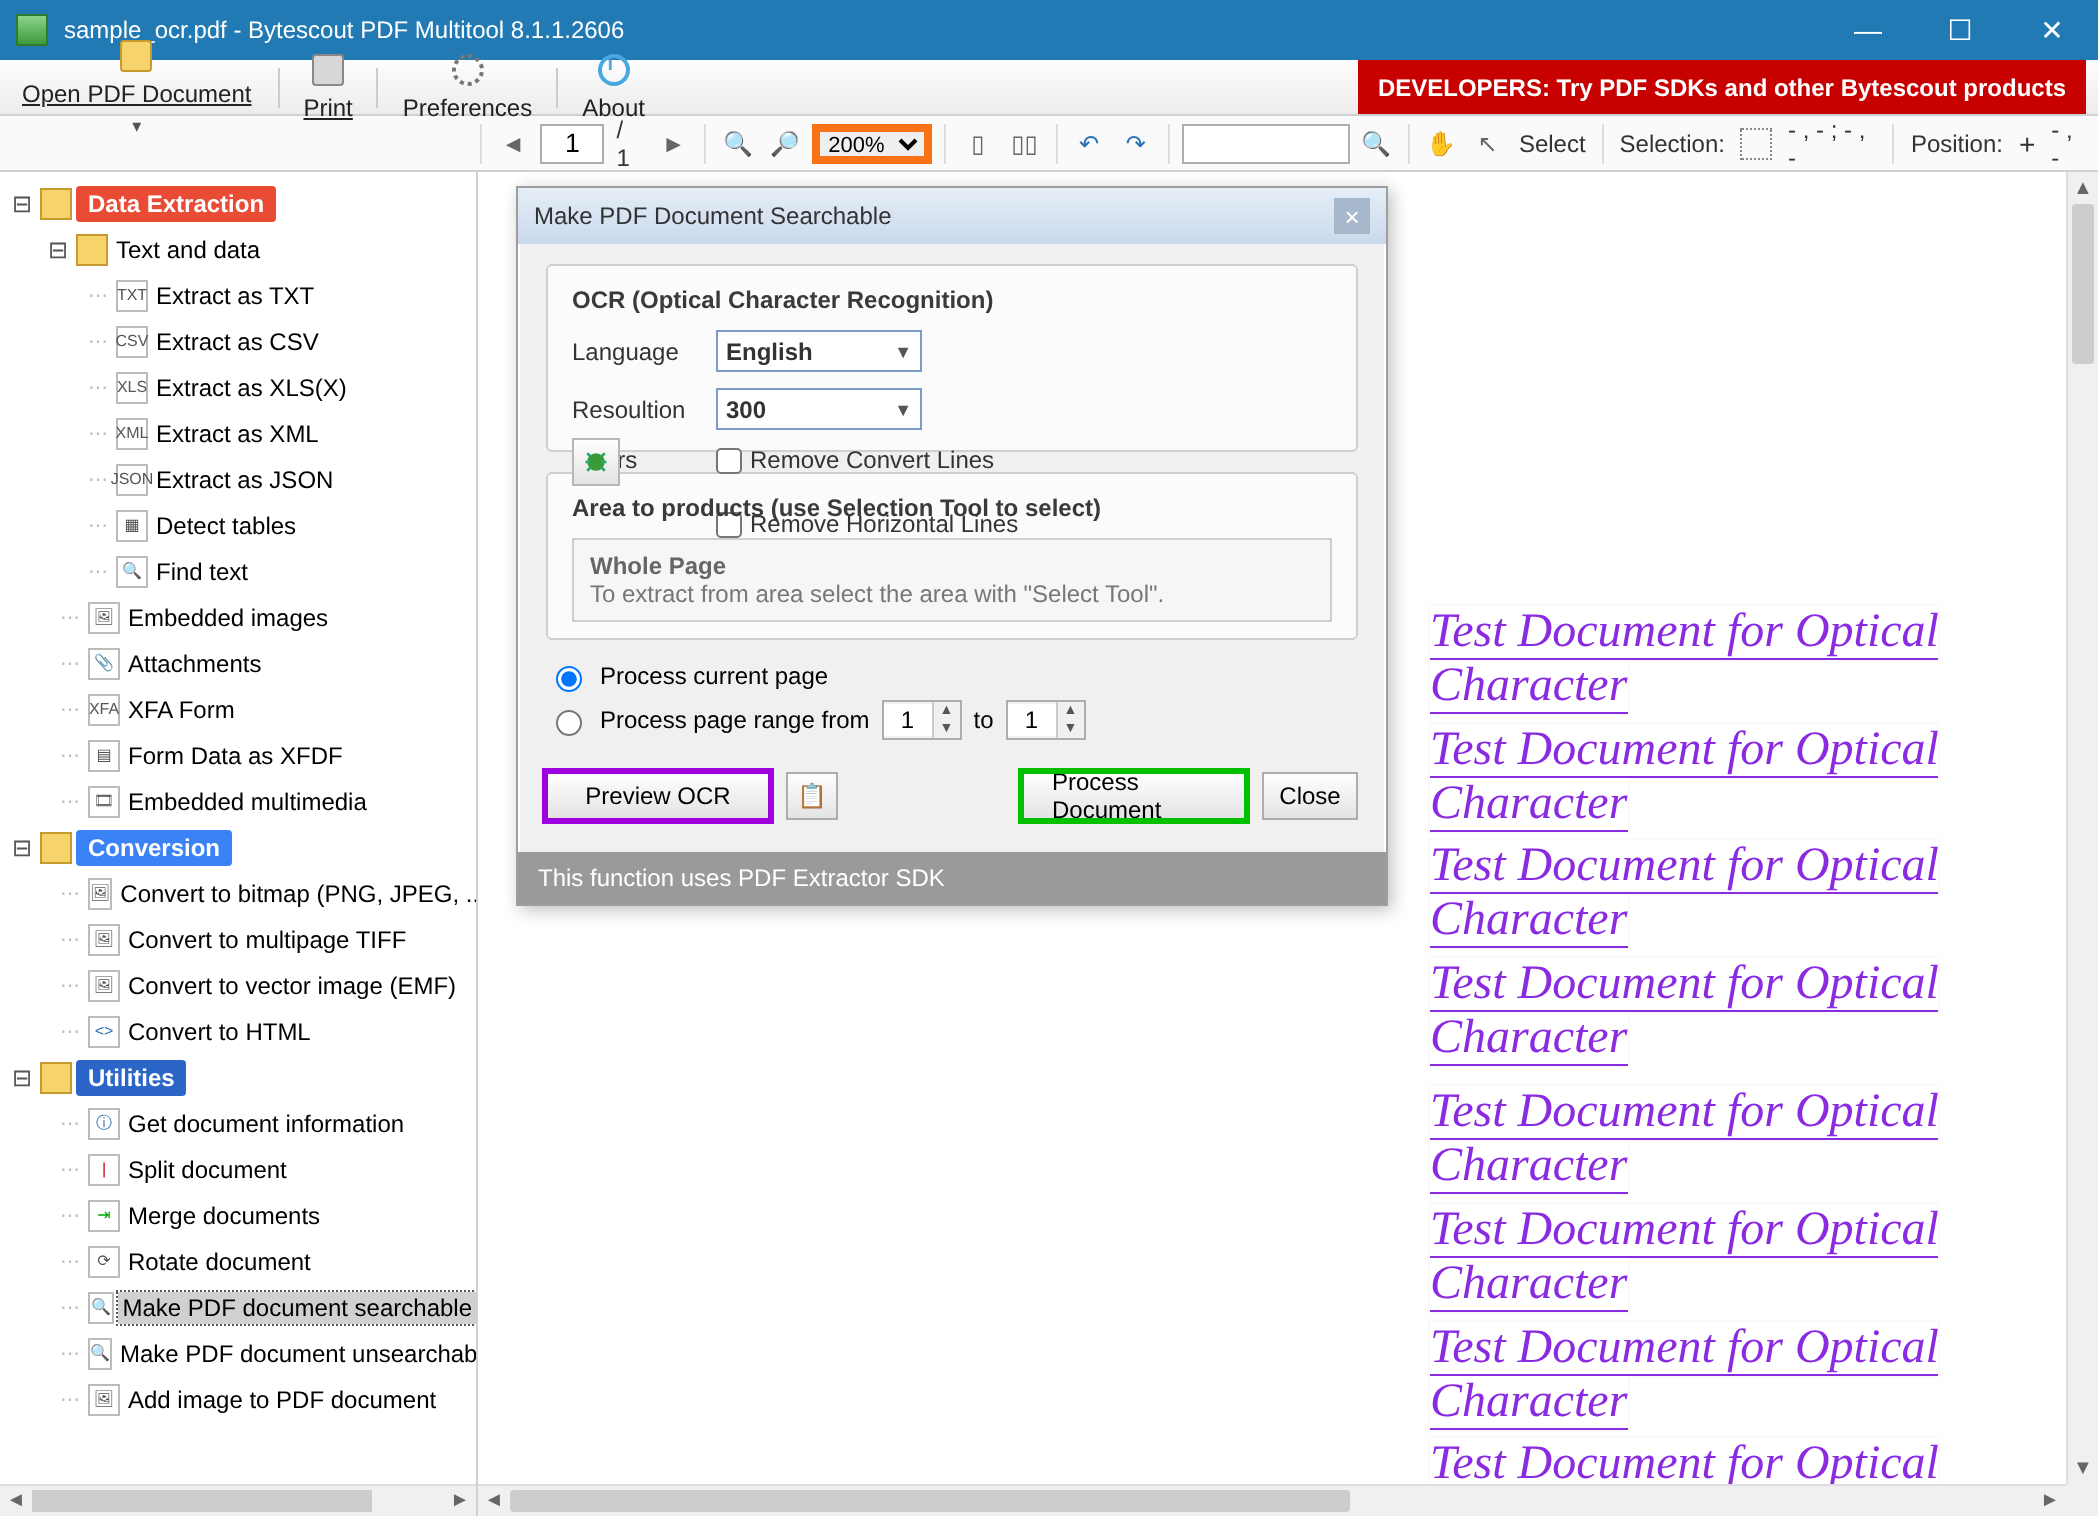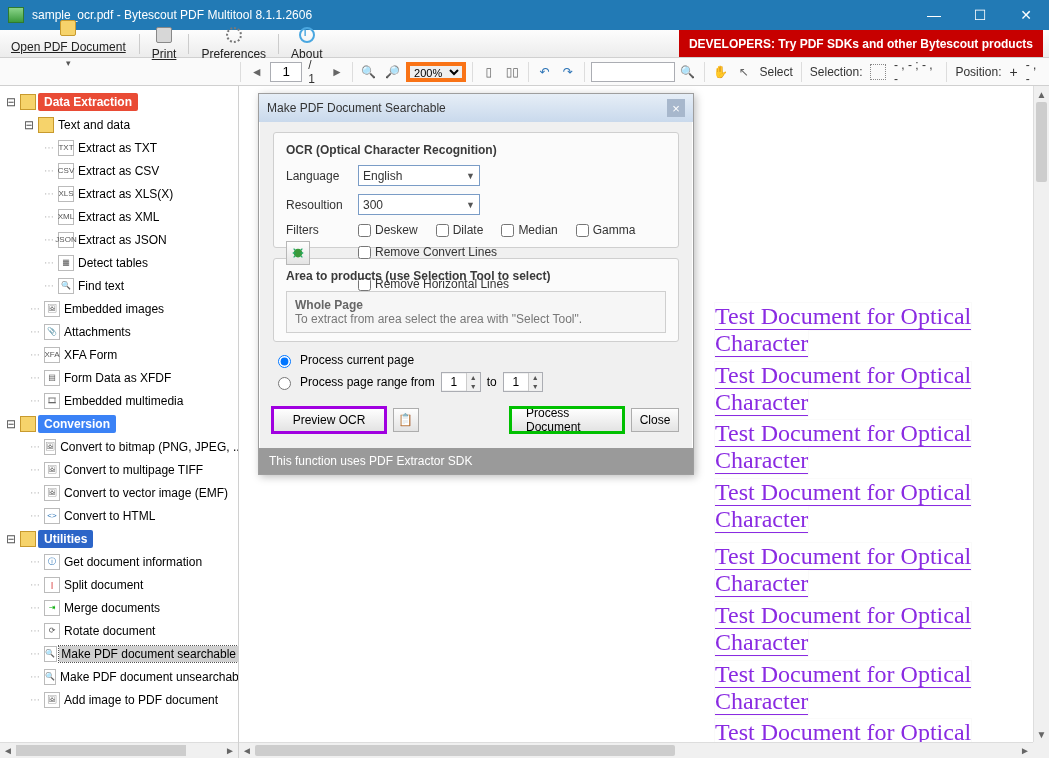--- a/index.html
+++ b/index.html
@@ -39,41 +39,41 @@
   .cat.red{background:#e94b35;}
   .cat.green{background:#3b82f6;}
   .cat.blue{background:#2c65c8;}
   .tree .leaf-ico{width:16px;height:16px;display:inline-flex;align-items:center;justify-content:center;font-size:8px;color:#555;border:1px solid #bbb;background:#fff;}
   .tree .folder-ico{width:16px;height:16px;background:#f6d36b;border:1px solid #c89a2e;}
   .tree .dots { color:#bbb;font-size:10px;padding:0 2px;}
   .tree .selected { background:#d0d0d0; outline:1px dotted #555;}
   .content { flex:1; position:relative; background:#808080; overflow:hidden;}
   .doc-page { position:absolute; left:0; right:16px; top:0; bottom:16px; background:#fff; overflow:hidden;}
   .ocr-line { position:absolute; font-family: "Times New Roman", serif; font-size:24px; }
-  .ocr-word { color:#8a2be2; border-bottom:1px solid #8a2be2; background:#fff; outline:1px solid rgba(0,0,0,0.02);}
+  .ocr-word { color:#8a2be2; border-bottom:1px solid #8a2be2; background:#fff; outline:1px solid rgba(0,0,0,0.02);font-style:italic;}
   .scrollbar-v { position:absolute;right:0;top:0;bottom:16px;width:16px;background:#f0f0f0;border-left:1px solid #ddd;}
   .scrollbar-v .thumb{position:absolute;top:16px;left:2px;right:2px;height:80px;background:#cdcdcd;border-radius:2px;}
   .scrollbar-v .arr{position:absolute;left:0;right:0;height:16px;display:flex;align-items:center;justify-content:center;color:#666;font-size:10px;}
   .scrollbar-h { position:absolute;left:0;right:16px;bottom:0;height:16px;background:#f0f0f0;border-top:1px solid #ddd;}
   .scrollbar-h .thumb{position:absolute;left:16px;top:2px;bottom:2px;width:420px;background:#cdcdcd;border-radius:2px;}
   .scrollbar-h .arr{position:absolute;top:0;bottom:0;width:16px;display:flex;align-items:center;justify-content:center;color:#666;font-size:10px;}
   .corner{position:absolute;right:0;bottom:0;width:16px;height:16px;background:#f0f0f0;}
   .sidebar-hscroll{position:absolute;bottom:0;left:0;right:0;height:16px;background:#f0f0f0;border-top:1px solid #ddd;}
   .sidebar-hscroll .thumb{position:absolute;left:16px;top:2px;bottom:2px;width:170px;background:#cdcdcd;}
   .sidebar-hscroll .arr{position:absolute;top:0;bottom:0;width:16px;display:flex;align-items:center;justify-content:center;color:#666;font-size:10px;}
   
   .dialog { position:absolute; left:258px; top:93px; width:436px; background:#f0f0f0; border:1px solid #9e9e9e; box-shadow:0 0 0 1px #fff inset, 2px 2px 8px rgba(0,0,0,0.25);}
   .dlg-title { background:linear-gradient(180deg,#e6eef7,#c9d9ec); color:#333; padding:5px 8px; display:flex; align-items:center; font-size:12px;}
   .dlg-title .dclose{margin-left:auto;width:18px;height:18px;background:#a7b7cc;color:#fff;display:flex;align-items:center;justify-content:center;font-size:13px;}
   .dlg-body { padding:10px 14px 8px 14px; }
   .group { border:1px solid #cfcfcf; background:#fbfbfb; border-radius:3px; padding:10px 12px; margin-bottom:10px;}
   .group-title{font-weight:bold;color:#3a3a3a;margin-bottom:8px;}
   .form-row{display:flex;align-items:center;gap:8px;margin-bottom:8px;font-size:12px;color:#333;}
   .form-row .flabel{width:64px;}
-  .combo{border:1px solid #7a9cc6;background:#fff;height:21px;width:122px;display:flex;align-items:center;padding:0 4px;justify-content:space-between;font-size:12px;}
+  .combo{border:1px solid #7a9cc6;background:#fff;height:21px;width:103px;display:flex;align-items:center;padding:0 4px;justify-content:space-between;font-size:12px;font-weight:bold;}
   .combo .car{font-size:9px;color:#555;}
   .chk-row{display:flex;align-items:center;gap:18px;flex-wrap:wrap;}
   .chk{display:flex;align-items:center;gap:4px;}
   .chk input{margin:0;}
   .filter-btn{width:24px;height:24px;border:1px solid #b7b7b7;background:linear-gradient(180deg,#fefefe,#e3e3e3);display:flex;align-items:center;justify-content:center;}
   .filter-btn svg{width:14px;height:14px;}
   .area-box{border:1px solid #cfcfcf;background:#f6f6f6;padding:6px 8px;margin-top:6px;color:#777;}
   .area-box .wp{font-weight:bold;color:#666;}
   .radio-row{display:flex;align-items:center;gap:6px;margin:4px 0;}
   .numspin{border:1px solid #abadb3;width:40px;height:20px;display:flex;align-items:center;}
@@ -355,38 +355,20 @@
             <span>300</span>
             <span class="car">▼</span>
           </div>
       </div>
       <div class="form-row" style="align-items:flex-start">
         <span class="flabel">Filters</span>
         <div style="display:flex;flex-direction:column;gap:8px;flex:1">
           <div class="chk-row">
             <label class="chk">
                 <input type="checkbox" style="">
-                <span>Deskew</span>
-              </label>
-            <label class="chk">
-                <input type="checkbox" style="">
-                <span>Dilate</span>
-              </label>
-            <label class="chk">
-                <input type="checkbox" style="">
-                <span>Median</span>
-              </label>
-            <label class="chk">
-                <input type="checkbox" style="">
-                <span>Gamma</span>
-              </label>
-          </div>
-          <div class="chk-row">
-            <label class="chk">
-                <input type="checkbox" style="">
                 <span>Remove Convert Lines</span>
               </label>
             <label class="chk">
                 <input type="checkbox" style="">
                 <span>Remove Horizontal Lines</span>
               </label>
           </div>
         </div>
       </div>
       <div class="form-row" style="margin-top:-34px;margin-bottom:12px;">

